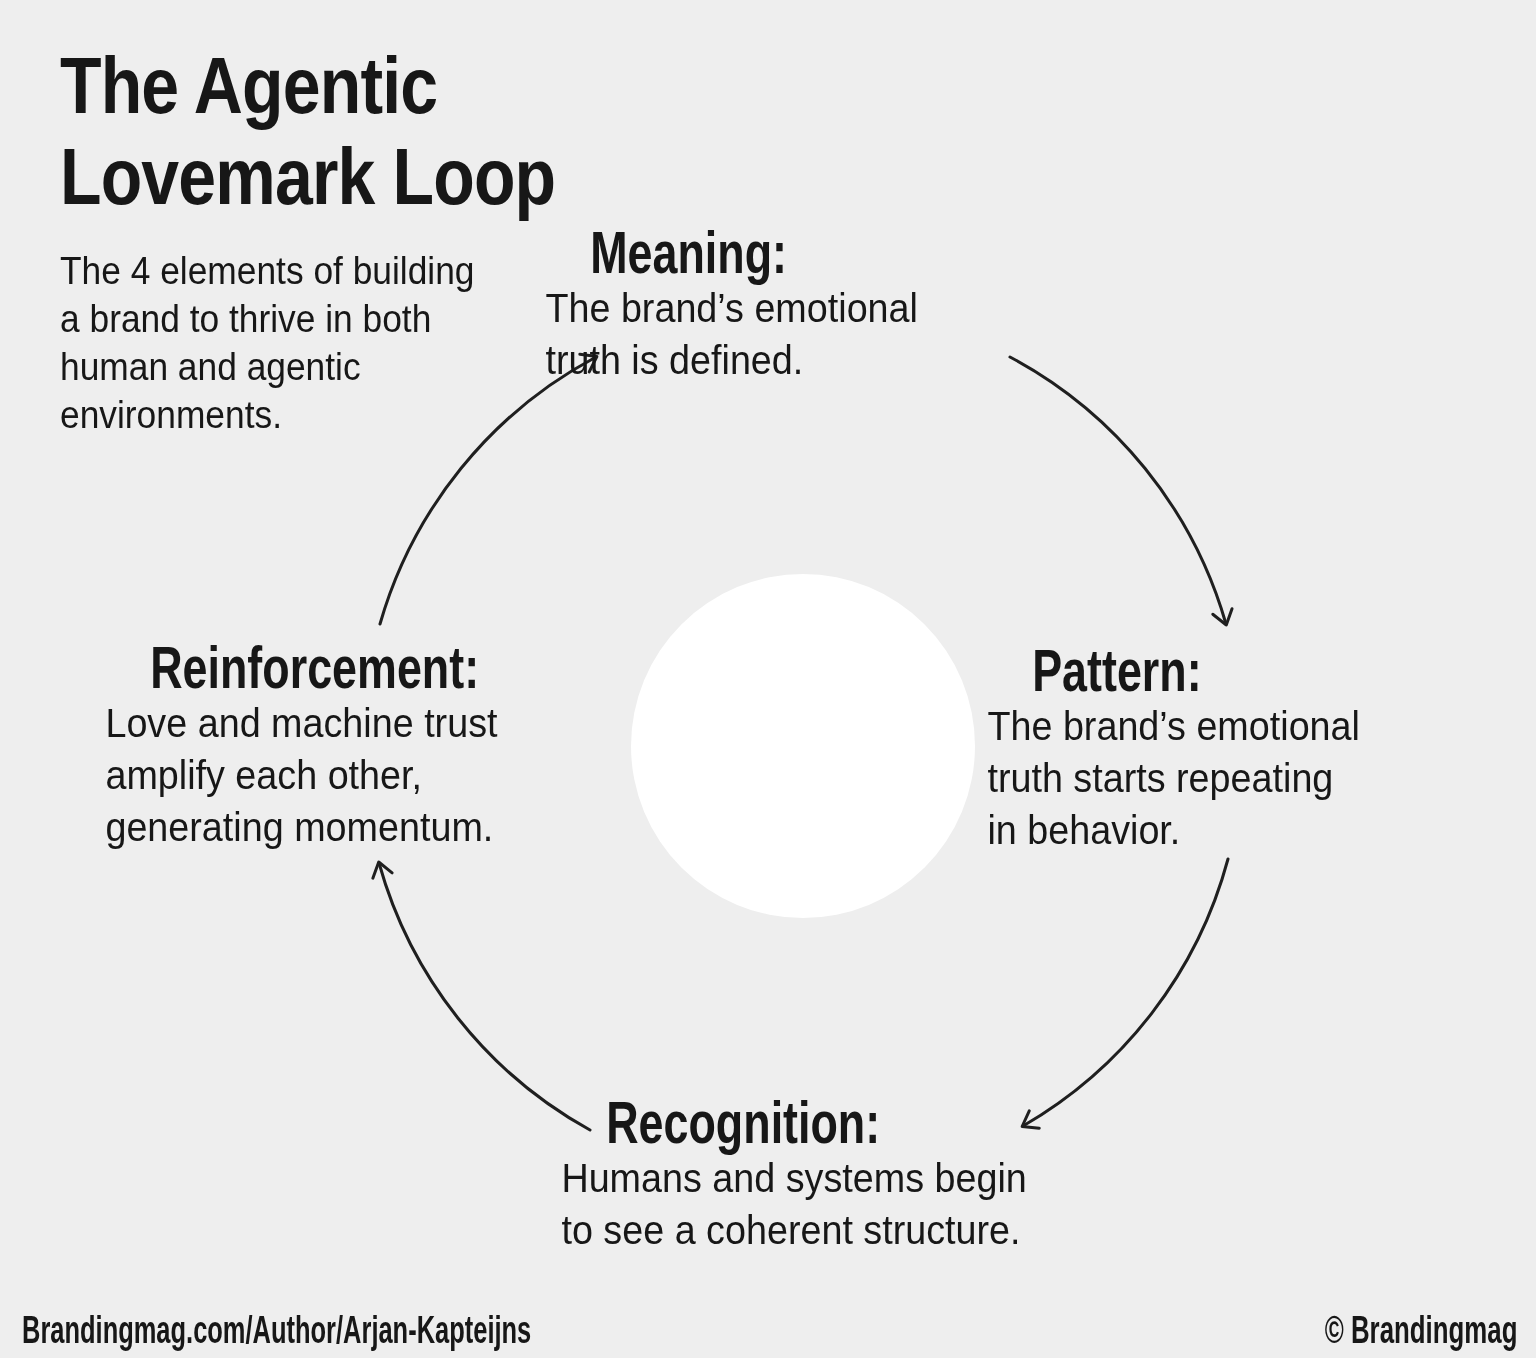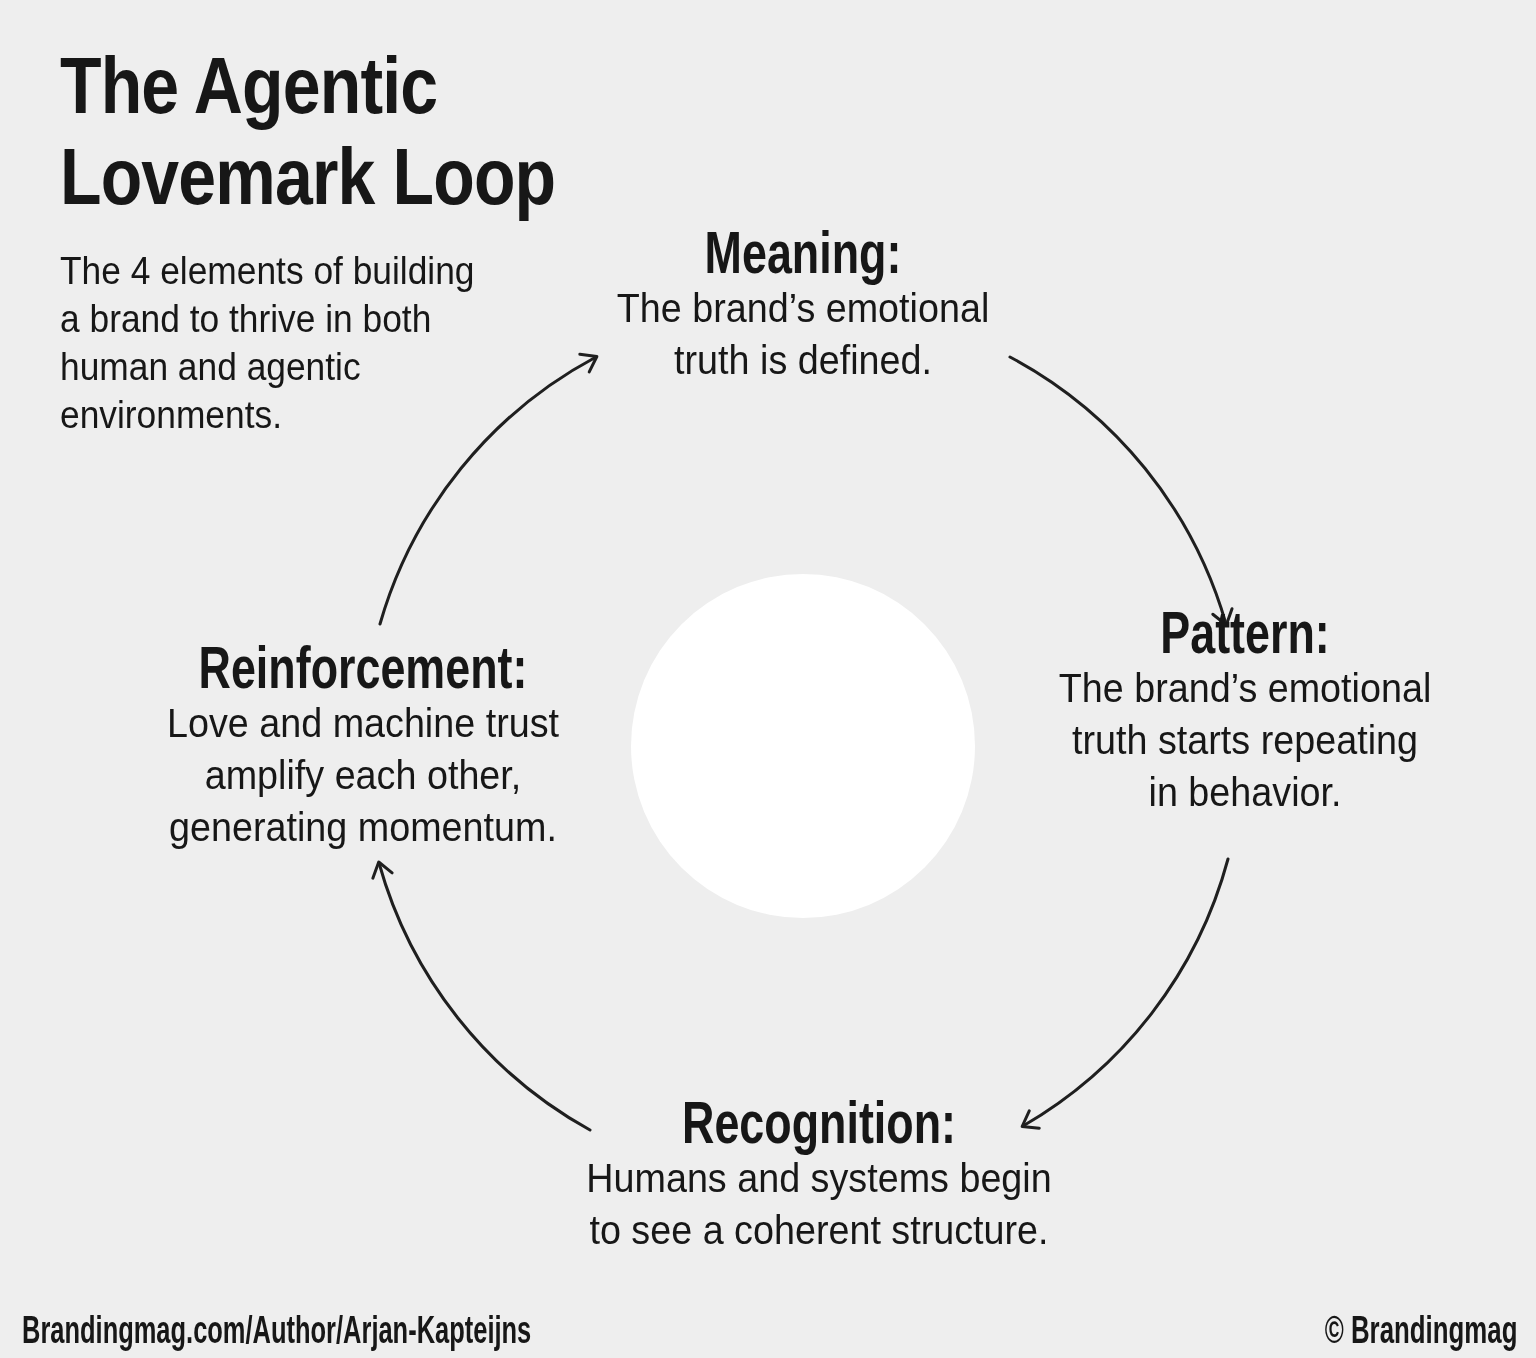--- a/index.html
+++ b/index.html
@@ -30,33 +30,33 @@
   .center-circle {
     position: absolute; left: 631px; top: 574px;
     width: 344px; height: 344px;
     background: #ffffff; border-radius: 50%;
   }
 
   
   .arrows-svg { position: absolute; left: 0; top: 0; }
 
   
-  .node { position: absolute; width: 560px; text-align: center; }
+  .node { position: absolute; width: 560px; }
   .node-heading {
     font-size: 59px; font-weight: bold; line-height: 58px;
     transform: scaleX(0.76); transform-origin: center top;
     white-space: nowrap;
   }
   .node-body {
     font-size: 41px; line-height: 52px;
     transform: scaleX(0.92); transform-origin: center top;
     white-space: nowrap;
   }
   .node-meaning       { left: 523px; top: 224px;  }
-  .node-pattern       { left: 965px; top: 604px;  }
+  .node-pattern       { left: 965px; top: 642px;  }
   .node-recognition   { left: 539px; top: 1094px; }
   .node-reinforcement { left: 83px;  top: 639px;  }
 
   
   .footer-left {
     position: absolute; left: 22px; top: 1308px;
     font-size: 38px; font-weight: bold; line-height: 44px;
     transform: scaleX(0.67); transform-origin: left top;
     white-space: nowrap;
   }

